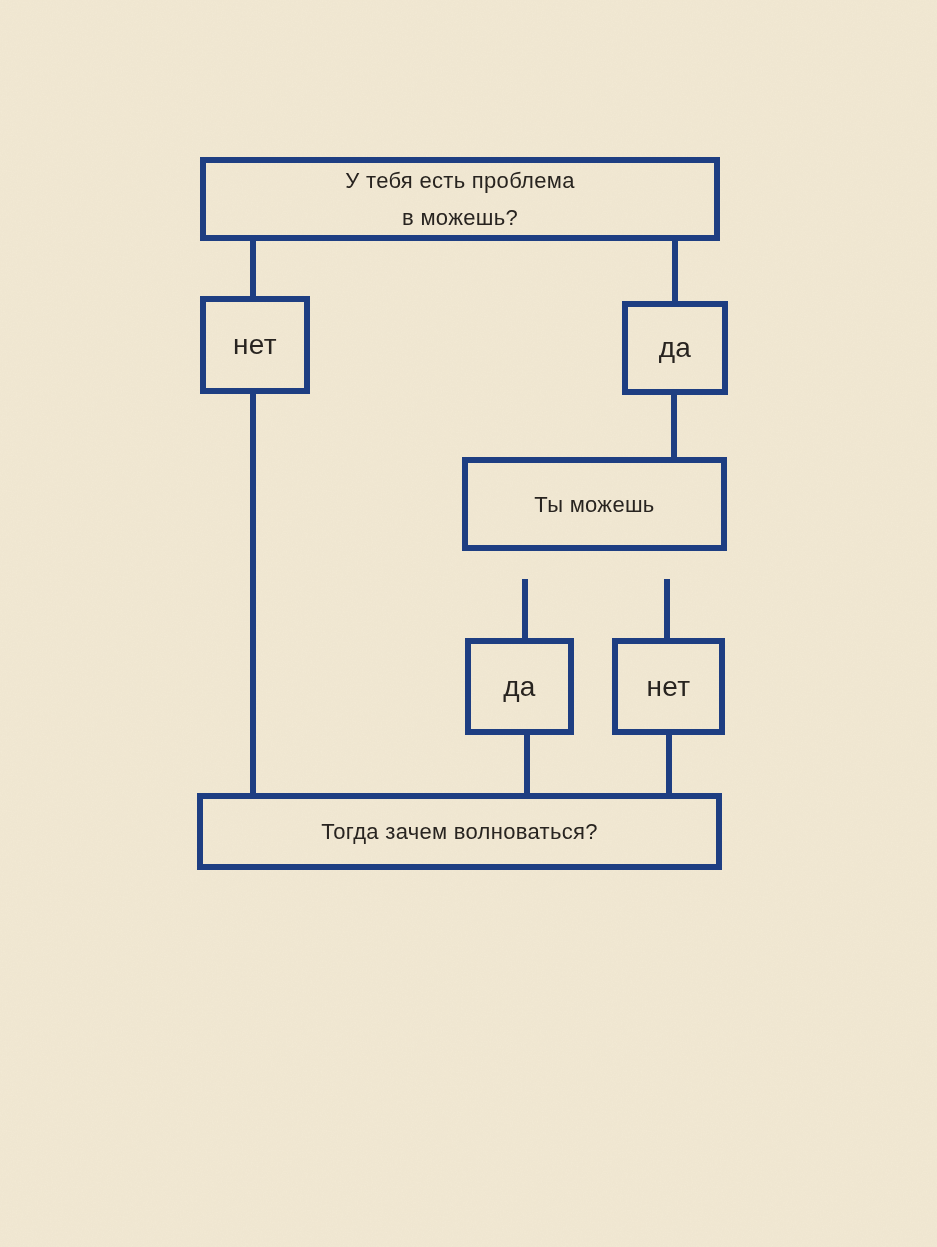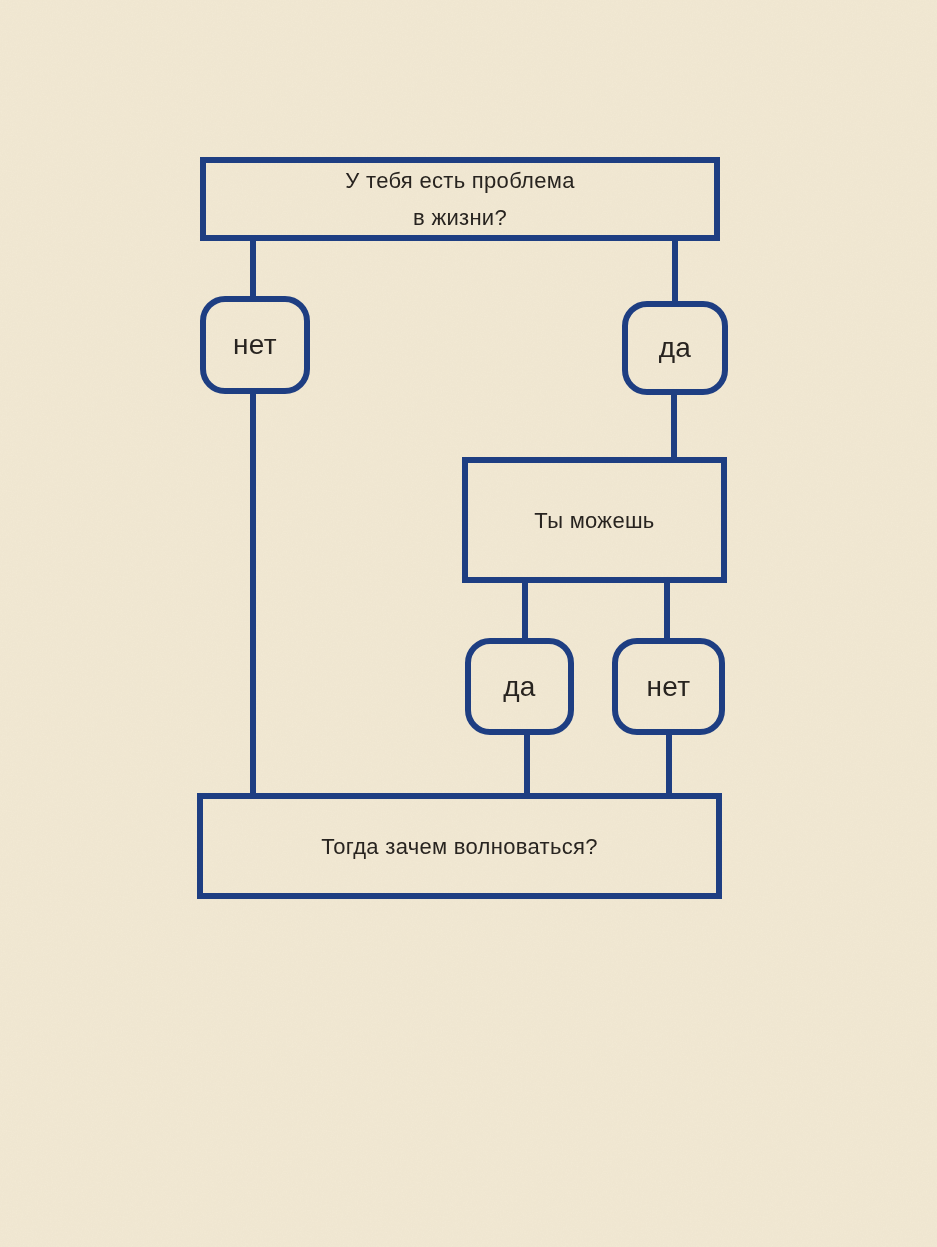--- a/index.html
+++ b/index.html
@@ -36,21 +36,21 @@
     display: flex;
     flex-direction: column;
     justify-content: center;
     align-items: center;
     text-align: center;
     color: var(--text);
     font-weight: 500;
     letter-spacing: .3px;
   }
   .node.big   { font-size: 22px; line-height: 37px; }
-  .node.small { font-size: 28px; line-height: 34px; border-radius: 25px; }
+  .node.small { font-size: 28px; line-height: 34px; }
   .connector {
     position: absolute;
     width: 6px;
     background: var(--line);
   }
 </style>
 </head>
 <body>
 
 <svg class="texture" width="937" height="1247" aria-hidden="true">
@@ -67,40 +67,40 @@
   <div class="connector" style="left:672px; top:238px; height:67px;"></div>
   <div class="connector" style="left:250px; top:390px; height:407px;"></div>
   <div class="connector" style="left:671px; top:391px; height:70px;"></div>
   <div class="connector" style="left:522px; top:579px; height:63px;"></div>
   <div class="connector" style="left:664px; top:579px; height:63px;"></div>
   <div class="connector" style="left:524px; top:731px; height:66px;"></div>
   <div class="connector" style="left:666px; top:731px; height:66px;"></div>
 
   <div class="node big" style="left:200px; top:157px; width:520px; height:84px;">
     <div>У тебя есть проблема</div>
-    <div>в жизни?</div>
+    <div>в можешь?</div>
   </div>
 
   <div class="node small" style="left:200px; top:296px; width:110px; height:98px;">
     <div>нет</div>
   </div>
 
   <div class="node small" style="left:622px; top:301px; width:106px; height:94px;">
     <div>да</div>
   </div>
 
-  <div class="node big" style="left:462px; top:457px; width:265px; height:126px;">
+  <div class="node big" style="left:462px; top:457px; width:265px; height:94px;">
     <div>Ты можешь</div>
   </div>
 
   <div class="node small" style="left:465px; top:638px; width:109px; height:97px;">
     <div>да</div>
   </div>
 
   <div class="node small" style="left:612px; top:638px; width:113px; height:97px;">
     <div>нет</div>
   </div>
 
-  <div class="node big" style="left:197px; top:793px; width:525px; height:106px;">
+  <div class="node big" style="left:197px; top:793px; width:525px; height:77px;">
     <div>Тогда зачем волноваться?</div>
   </div>
 
 </div>
 
 </body></html>

